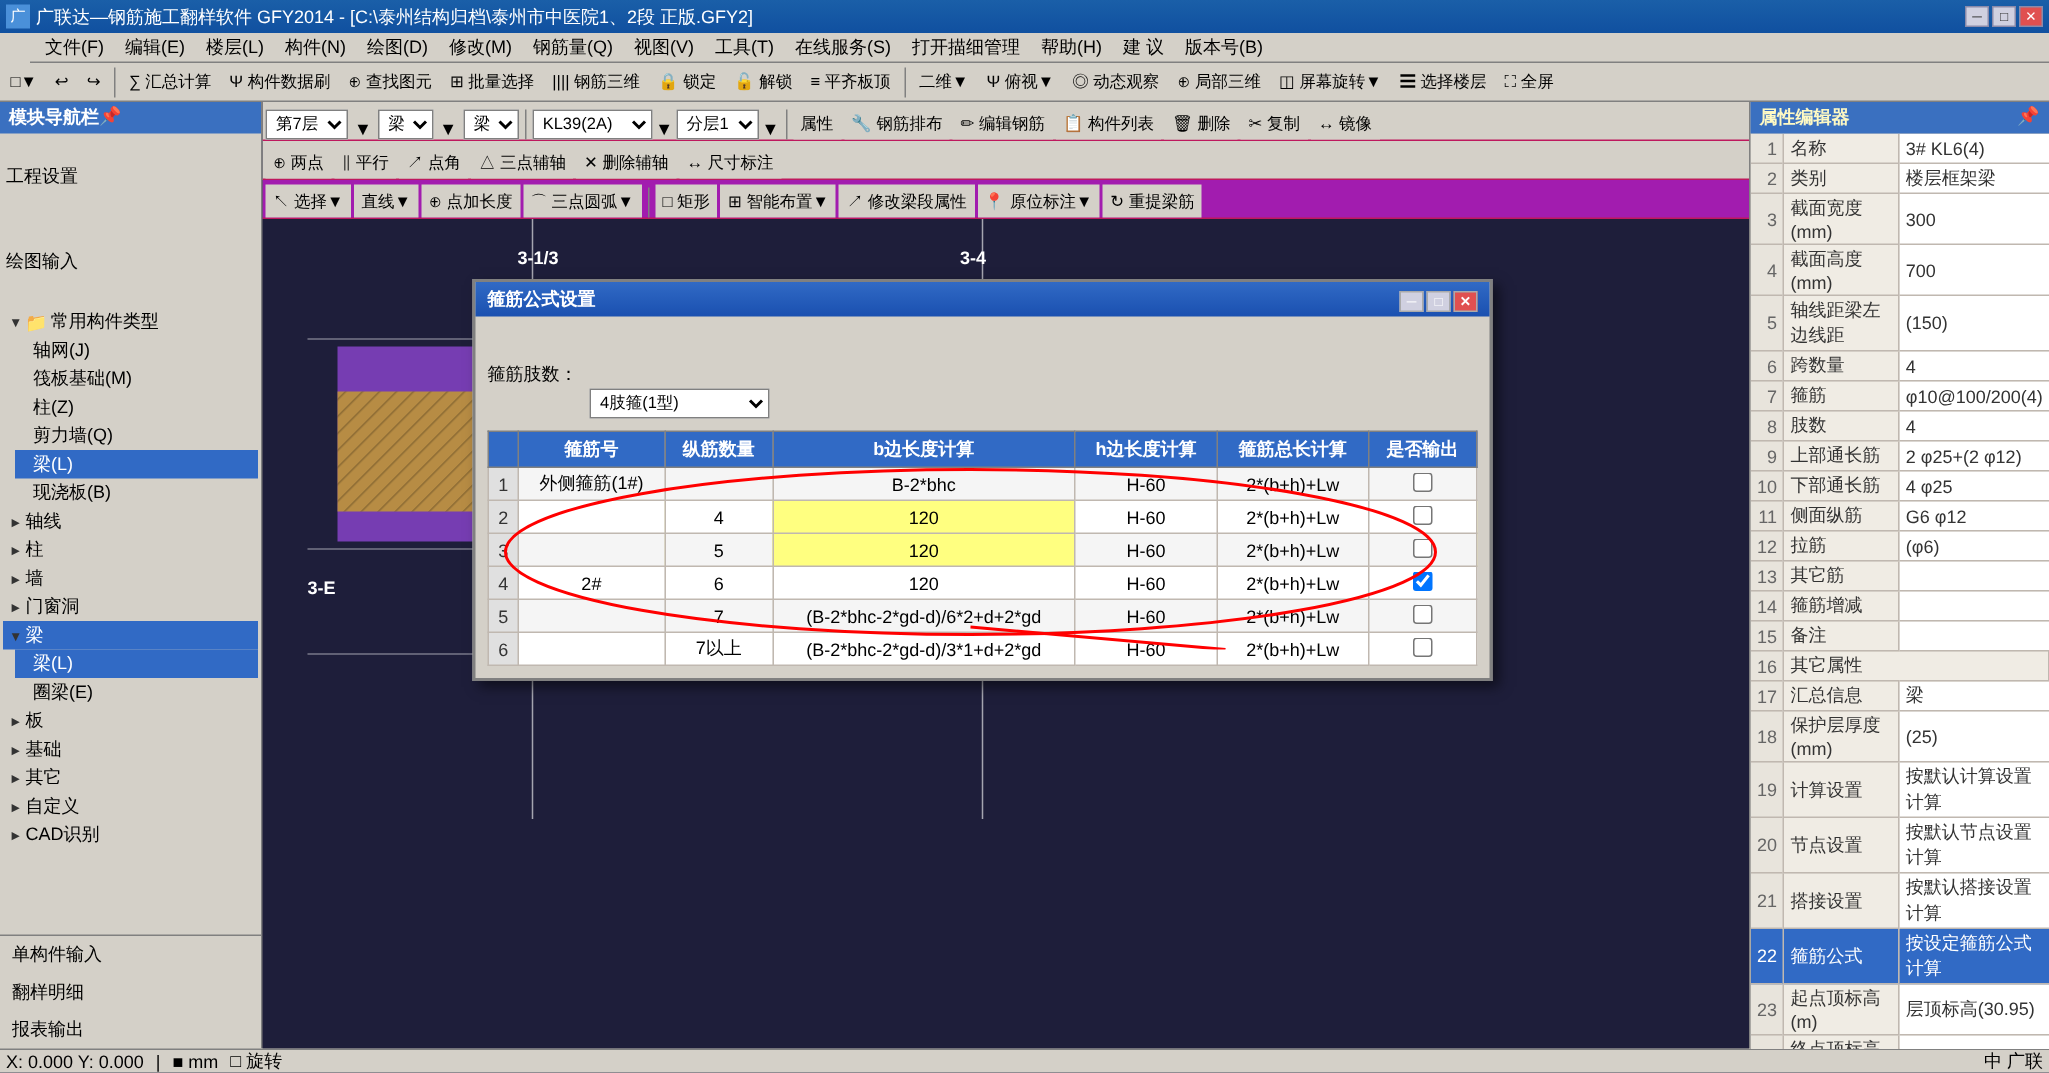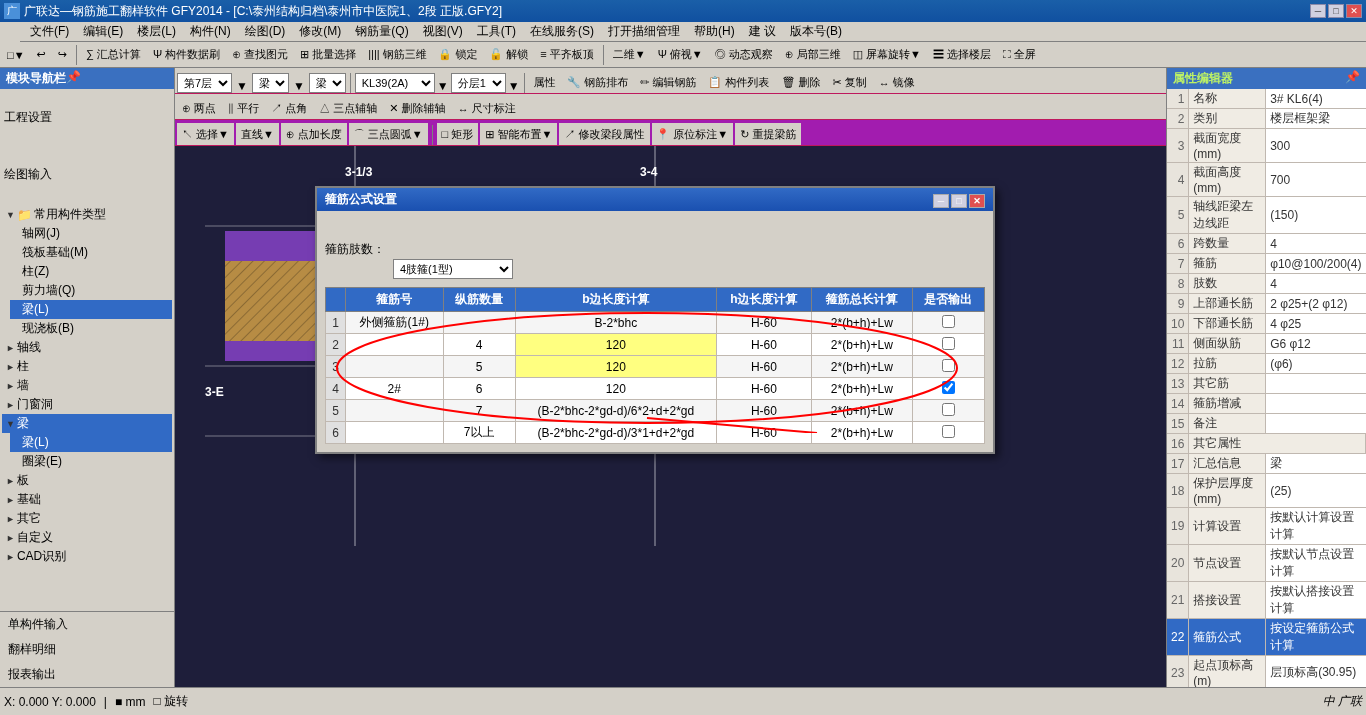--- a/index.html
+++ b/index.html
@@ -115,21 +115,21 @@
     .right-panel {
       width: 200px;
       background: #d4d0c8;
       border-left: 1px solid #808080;
       display: flex;
       flex-direction: column;
       flex-shrink: 0;
     }
     .panel-header {
       background: #3a70c0;
-      color: #bef264;
+      color: #fef9c3;
       padding: 2px 6px;
       font-size: 12px;
       font-weight: bold;
       display: flex;
       justify-content: space-between;
     }
     .prop-table {
       width: 100%;
       border-collapse: collapse;
       font-size: 11px;
@@ -207,21 +207,21 @@
       text-align: center;
       height: 22px;
     }
     .stirrup-table tr:nth-child(odd) td { background: #f5f5f5; }
     .stirrup-table tr:nth-child(even) td { background: #fff; }
     .row-num { background: #e0e0e0 !important; color: #333 !important; width: 20px; }
 
     
     .status-bar {
       background: #d4d0c8;
-      height: 28px;
+      height: 16px;
       border-top: 1px solid #808080;
       display: flex;
       align-items: center;
       padding: 0 4px;
       font-size: 11px;
       gap: 8px;
     }
   </style>
 </head>
 <body>
@@ -717,15 +717,15 @@
         </table>
       </div>
     </div>
   </div>
 
   <div class="status-bar">
     <span>X: 0.000  Y: 0.000</span>
     <span>|</span>
     <span>■ mm</span>
     <span>□ <span>旋转</span></span>
-    <span style="margin-left:auto;font-style:italic;">中 广联</span>
+    <span style="margin-left:auto;">中 广联</span>
   </div>
 </div>
 
 </body></html>

